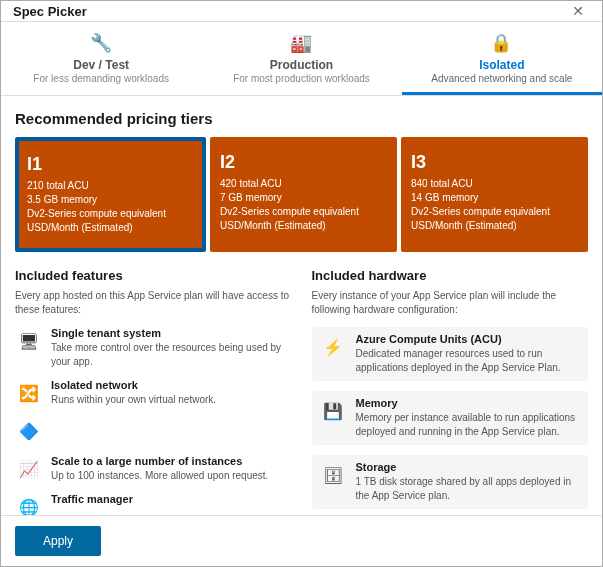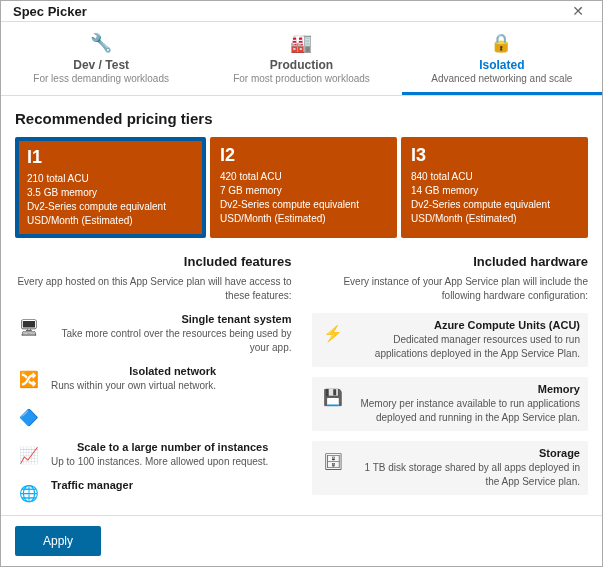--- a/index.html
+++ b/index.html
@@ -97,21 +97,21 @@
     .pricing-tiers {
       display: flex;
       gap: 4px;
       margin-bottom: 16px;
     }
 
     .tier-card {
       flex: 1;
       background: #c14b00;
       color: #fff;
-      padding: 8px 10px;
+      padding: 15px 10px;
       border-radius: 2px;
       cursor: pointer;
       position: relative;
     }
 
     .tier-card.selected {
       border: 2px solid #005a9e;
       background: #c14b00;
     }
 
@@ -127,21 +127,20 @@
     }
 
     .two-col {
       display: flex;
       gap: 20px;
       margin-bottom: 14px;
     }
 
     .col {
       flex: 1;
-      text-align: right;
     }
 
     .col-title {
       font-size: 13px;
       font-weight: 600;
       margin-bottom: 6px;
       color: #1a1a1a;
     }
 
     .col-desc {

